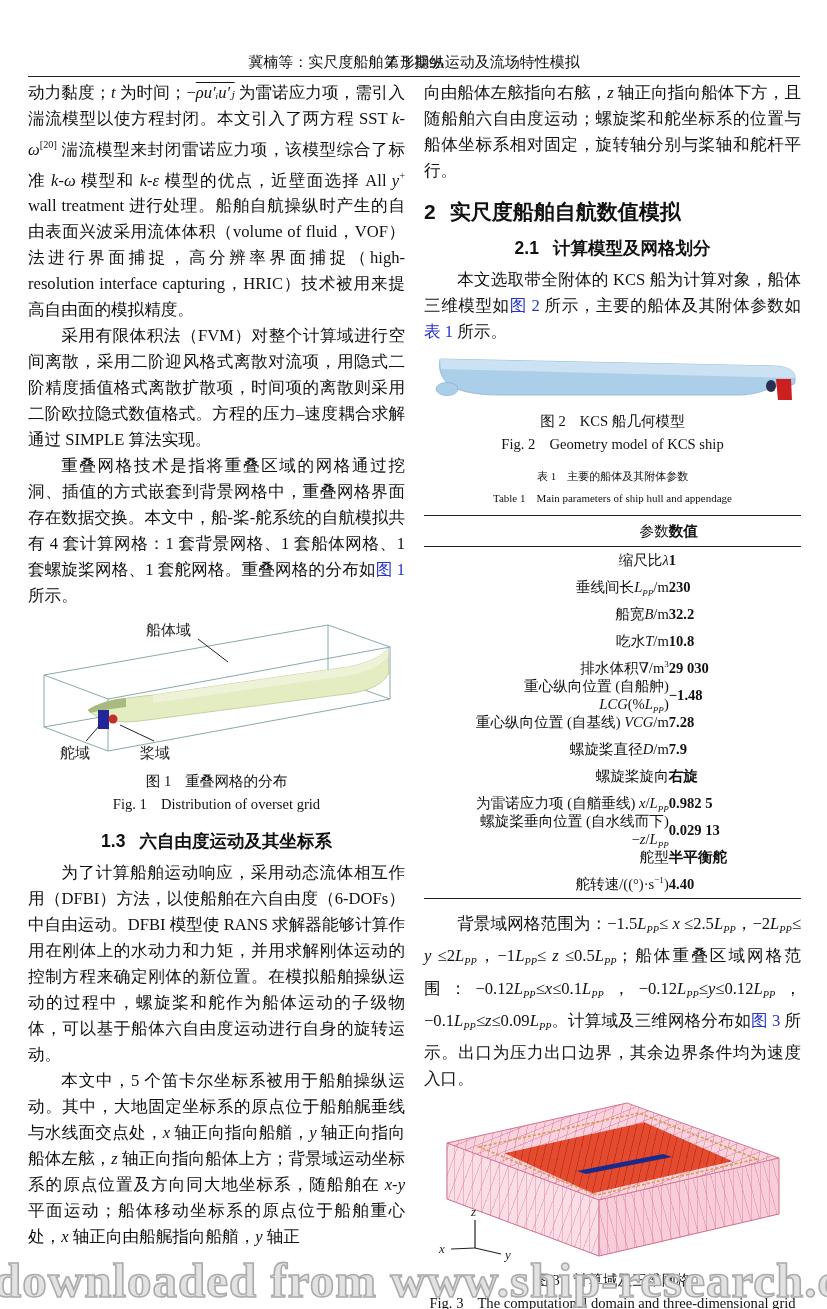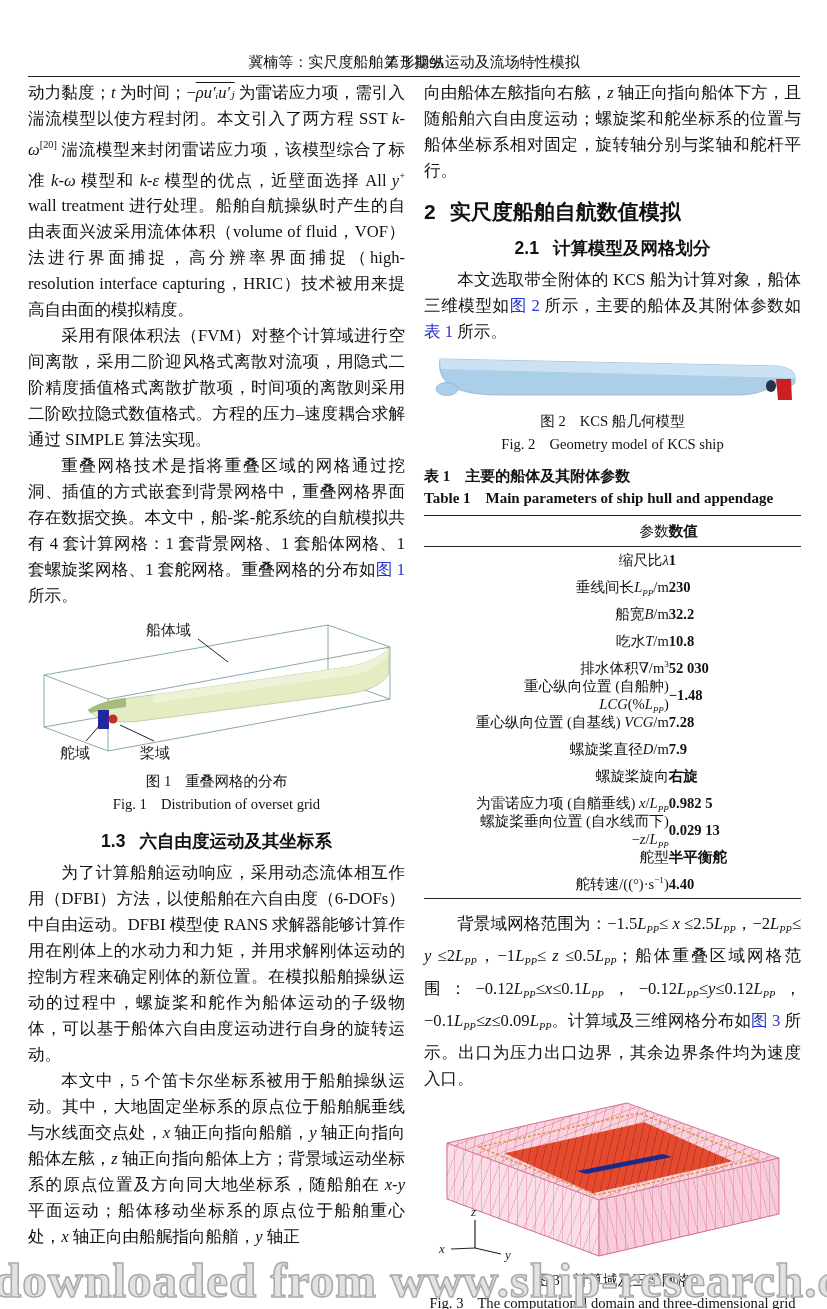--- a/index.html
+++ b/index.html
@@ -21,21 +21,21 @@
   .r-sup{font-size:.62em;vertical-align:super;}
   .r-link{color:#2633cc;}
   h3.sec{font-size:17.5px;margin:9px 0 7px 0;font-family:"Liberation Sans","DejaVu Sans",sans-serif;text-align:center;}
   h2.sec{font-size:21px;margin:14px 0 10px 0;font-family:"Liberation Sans","DejaVu Sans",sans-serif;}
   .secnum{margin-right:14px;}
   
   .figwrap{text-align:center;margin:6px 0 4px 0;}
   .cap{font-size:14.6px;text-align:center;line-height:21px;margin:2px 0 0 0;}
   .cap .sp{display:inline-block;width:14px;}
   
-  .tblttl{font-size:15px;font-weight:bold;text-align:left;line-height:22px;margin-top:10px;}
+  .tblttl{font-size:11px;font-weight:normal;text-align:center;line-height:22px;margin-top:10px;}
   .tbl{margin-top:6px;border-top:1.6px solid #222;border-bottom:1.6px solid #222;font-size:14.6px;}
   .tbl .trow{display:flex;height:27px;align-items:center;}
   .tbl .hd{border-bottom:.8px solid #222;height:30px;}
   .tbl .cp{width:62%;text-align:right;margin-left:29px;}
   .tbl .cv{width:38%;font-weight:bold;}
   
   .f3{position:relative;width:372px;height:168px;margin:0 auto;}
   .f3 .face{position:absolute;inset:0;}
   .f3 .top{clip-path:polygon(20px 45px,200px 5px,352px 60px,172px 102px);
      background:
@@ -168,21 +168,21 @@
         <div class="trow">
             <div class="cp"><span>船宽</span><span class="r-i">B</span><span>/m</span></div>
             <div class="cv">32.2</div>
           </div>
         <div class="trow">
             <div class="cp"><span>吃水</span><span class="r-i">T</span><span>/m</span></div>
             <div class="cv">10.8</div>
           </div>
         <div class="trow">
             <div class="cp"><span>排水体积</span><span class="r-i">∇</span><span>/m</span><span class="r-sup">3</span></div>
-            <div class="cv">52 030</div>
+            <div class="cv">29 030</div>
           </div>
         <div class="trow">
             <div class="cp"><span>重心纵向位置 (自船舯) </span><span class="r-i">LCG</span><span>(%</span><span class="r-i">L</span><span class="r-sub">PP</span><span>)</span></div>
             <div class="cv">−1.48</div>
           </div>
         <div class="trow">
             <div class="cp"><span>重心纵向位置 (自基线) </span><span class="r-i">VCG</span><span>/m</span></div>
             <div class="cv">7.28</div>
           </div>
         <div class="trow">

